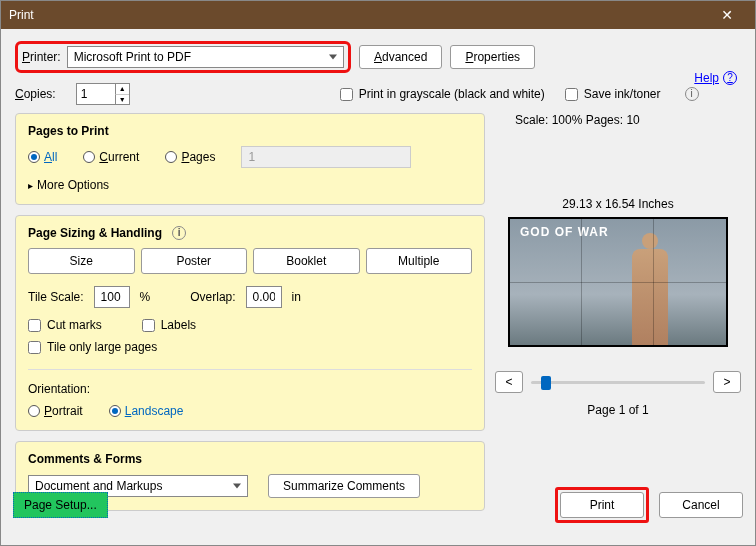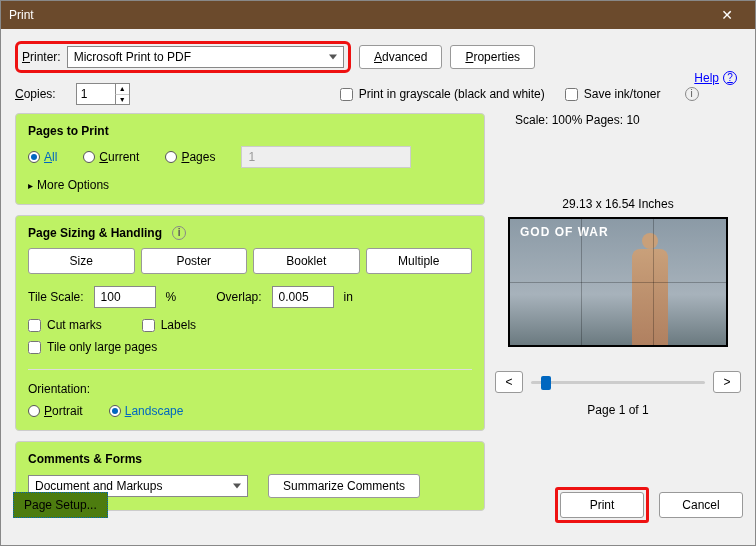--- a/index.html
+++ b/index.html
@@ -29,36 +29,36 @@
 .spinner .arrows span { flex: 1; border-left: 1px solid #888; display: flex; align-items: center; justify-content: center; font-size: 7px; cursor: pointer; }
 .spinner .arrows span:first-child { border-bottom: 1px solid #ccc; }
 .chk { display: inline-flex; align-items: center; gap: 6px; }
 .chk input { width: 13px; height: 13px; }
 .info-icon { display: inline-block; width: 14px; height: 14px; border: 1px solid #888; border-radius: 50%; text-align: center; line-height: 12px; font-size: 10px; color: #555; margin-left: 4px; }
 
 .main-split { display: flex; gap: 10px; margin-top: 8px; }
 .left-col { width: 470px; }
 .right-col { flex: 1; }
 
-.panel { border: 1px solid #ccc; border-radius: 4px; background: #bef264; padding: 10px 12px 12px 12px; margin-bottom: 10px; }
+.panel { border: 1px solid #ccc; border-radius: 4px; background: #fef9c3; padding: 10px 12px 12px 12px; margin-bottom: 10px; }
 .panel h3 { font-size: 12px; font-weight: 600; margin-bottom: 8px; display: flex; align-items: center; gap: 6px; }
 .radio-row { display: flex; align-items: center; gap: 26px; }
 .radio { display: inline-flex; align-items: center; gap: 4px; cursor: pointer; }
 .radio .rdot { width: 12px; height: 12px; border-radius: 50%; border: 1px solid #555; background: #fff; display: inline-flex; align-items: center; justify-content: center; }
 .radio.sel .rdot::after { content: ""; width: 6px; height: 6px; border-radius: 50%; background: #0067c0; }
 .radio.sel span.lbl2 { color: #0067c0; }
 .radio span.lbl2::first-letter { text-decoration: underline; }
 .pages-input { height: 22px; border: 1px solid #ccc; background: #eee; color: #999; padding: 2px 6px; width: 170px; }
 .more-opt { margin-top: 10px; cursor: pointer; display: flex; align-items: center; gap: 4px; }
 .more-opt::before { content: "▸"; font-size: 10px; }
 
 .tab-row { display: flex; gap: 6px; margin-top: 4px; }
 .tab-row .btn { flex: 1; min-width: 0; padding: 5px 0; }
 .inline-fields { display: flex; align-items: center; gap: 10px; margin-top: 12px; }
-.tinput { height: 22px; border: 1px solid #888; background: #fff; padding: 2px 6px; width: 62px; }
+.tinput { height: 22px; border: 1px solid #888; background: #fff; padding: 2px 6px; width: 36px; }
 .chk-row { display: flex; gap: 40px; margin-top: 10px; }
 .sep { border-top: 1px solid #ddd; margin: 12px 0; }
 
 .cf-row { display: flex; gap: 20px; align-items: center; margin-top:6px; }
 .cf-row .dropdown { width: 220px; flex:none;}
 
 .preview-area { }
 .scale-line { margin-bottom: 6px; margin-left: 20px; }
 .dim-line { text-align: center; margin-top: 70px; margin-bottom: 6px; }
 .preview-frame { width: 220px; height: 130px; border: 2px solid #000; margin: 0 auto; position: relative; background: #fff; overflow: hidden; }
@@ -67,21 +67,21 @@
 .grid-overlay .gl { position: absolute; background: rgba(0,0,0,0.25); }
 .sky { position:absolute; inset:0; background: linear-gradient(to bottom, #8b9aa6 0%, #a7b2bb 60%, #6b7a80 100%); }
 .nav-row { display: flex; align-items: center; gap: 8px; margin-top: 24px; }
 .nav-row .btn.sm { min-width: 28px; padding: 3px 6px; }
 .slider { flex: 1; height: 3px; background: #ccc; border-radius: 2px; position: relative; }
 .slider .thumb { position: absolute; left: 10px; top: -5px; width: 10px; height: 14px; background: #0067c0; border-radius: 2px; }
 .page-of { text-align: center; margin-top: 10px; }
 
 .footer { position: absolute; bottom: 10px; left: 12px; right: 12px; display: flex; align-items: center; }
 .footer .left { flex: 1; }
-.page-setup { border: 1px dotted #0067c0; padding: 5px 10px; background:#4d7c0f; cursor:pointer; }
+.page-setup { border: 1px dotted #0067c0; padding: 5px 10px; background:#22c55e; cursor:pointer; }
 .print-btn-wrap { border: 3px solid #e11; border-radius: 3px; padding: 2px; margin-right: 10px; }
 .footer .btn { min-width: 84px; padding: 5px 14px; }
 .logo-txt { position:absolute; color:#fff; font-weight:700; font-size:12px; top:6px; left:10px; letter-spacing:1px; }
 .kratos { position:absolute; right:58px; bottom:0; width:36px; height:96px; background:linear-gradient(#c9a07a,#b08060); border-radius:8px 8px 0 0; }
 .kratos::before{content:"";position:absolute;top:-16px;left:10px;width:16px;height:16px;background:#c9a07a;border-radius:50%;}
 </style>
 </head>
 <body>
 
 <div class="window">

